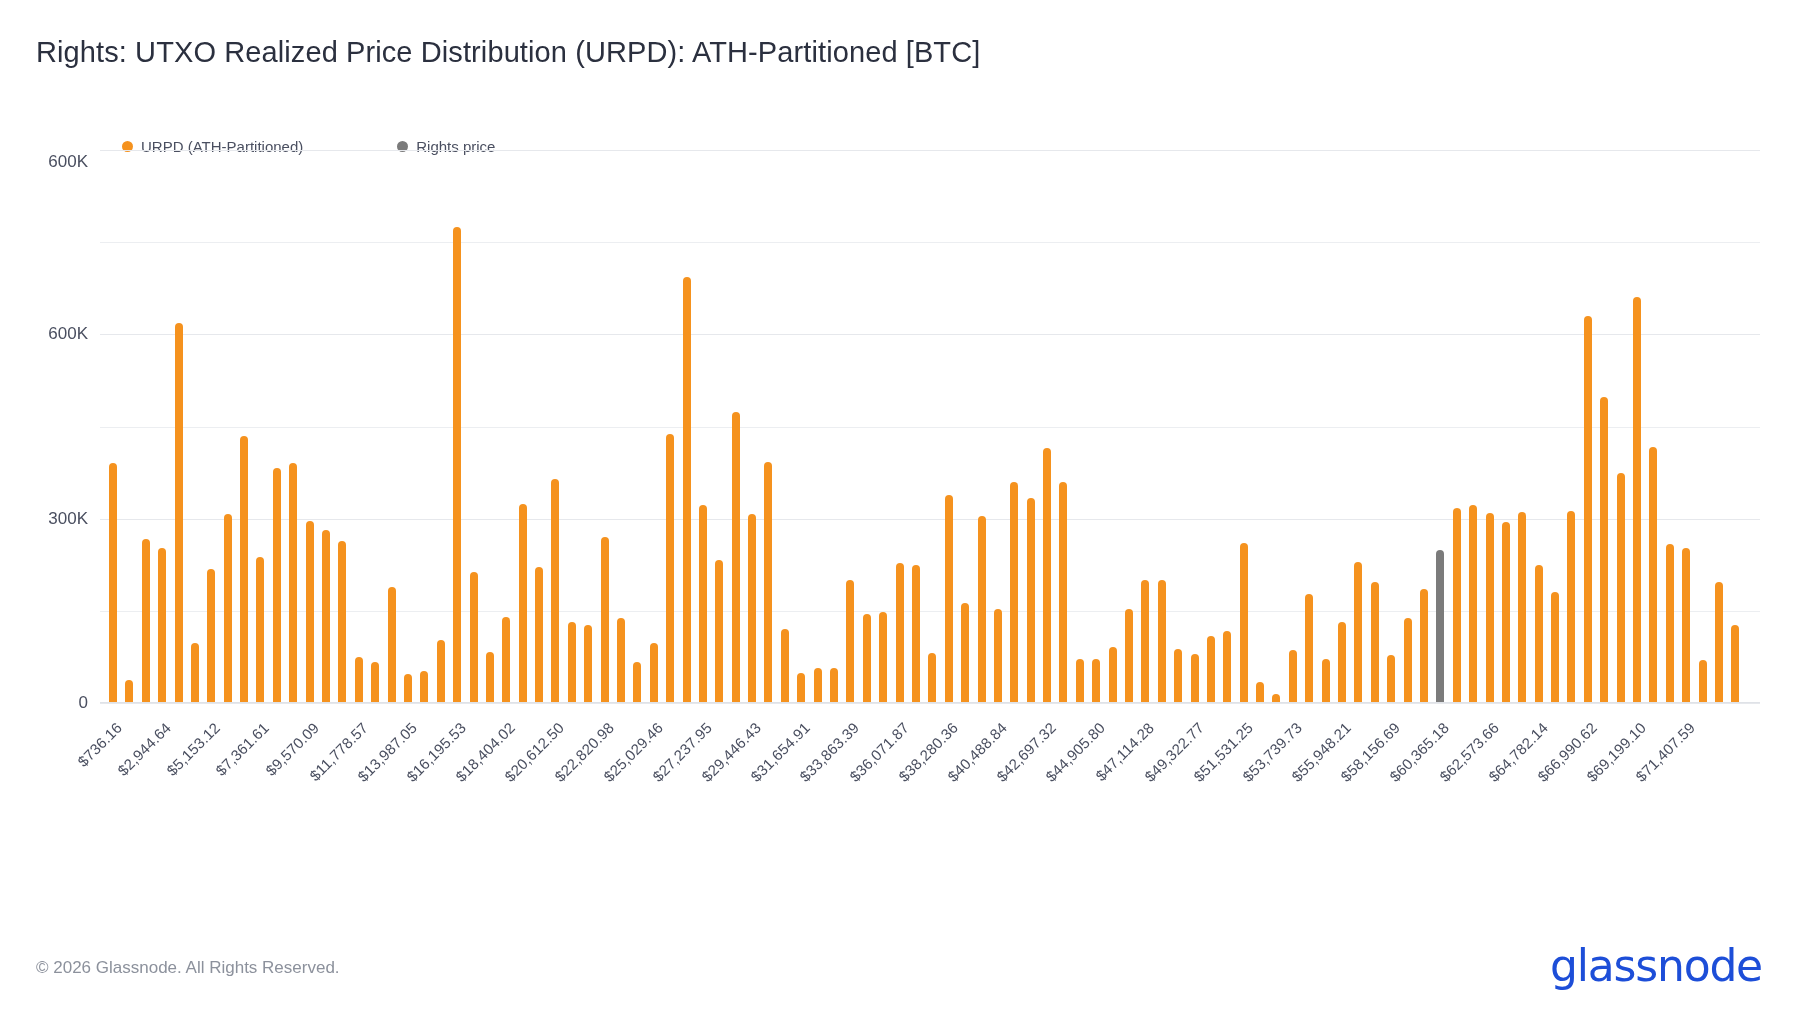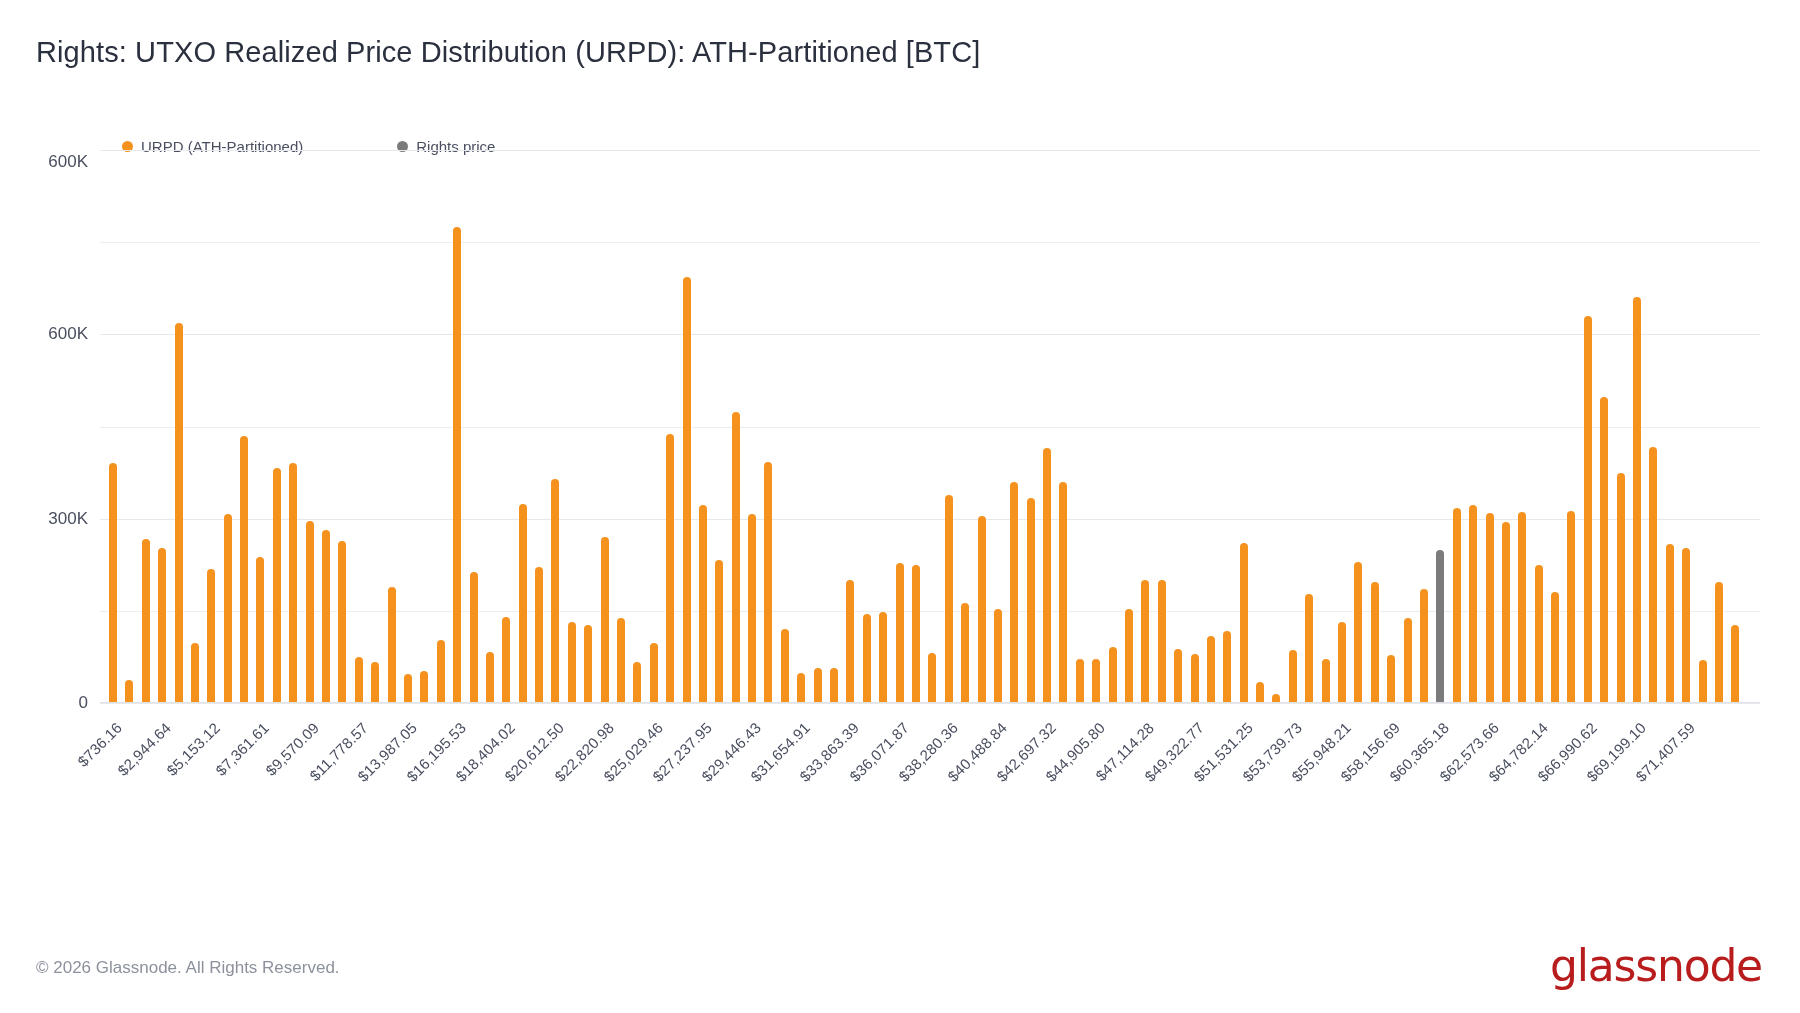--- a/index.html
+++ b/index.html
@@ -93,21 +93,21 @@
     position:absolute;
     left:36px; top:958px;
     font-size:17px;
     color:#8c919c;
   }
   #footer-logo {
     position:absolute;
     right:38px; top:940px;
     font-size:44px;
     letter-spacing:-1.2px;
-    color:#b91c1c;
+    color:#1d4ed8;
     font-family:"DejaVu Sans", sans-serif;
     font-weight:400;
   }
 </style>
 </head>
 <body>
 
 <div id="chart-title">Rights: UTXO Realized Price Distribution (URPD): ATH-Partitioned [BTC]</div>
 
 <div id="legend">

